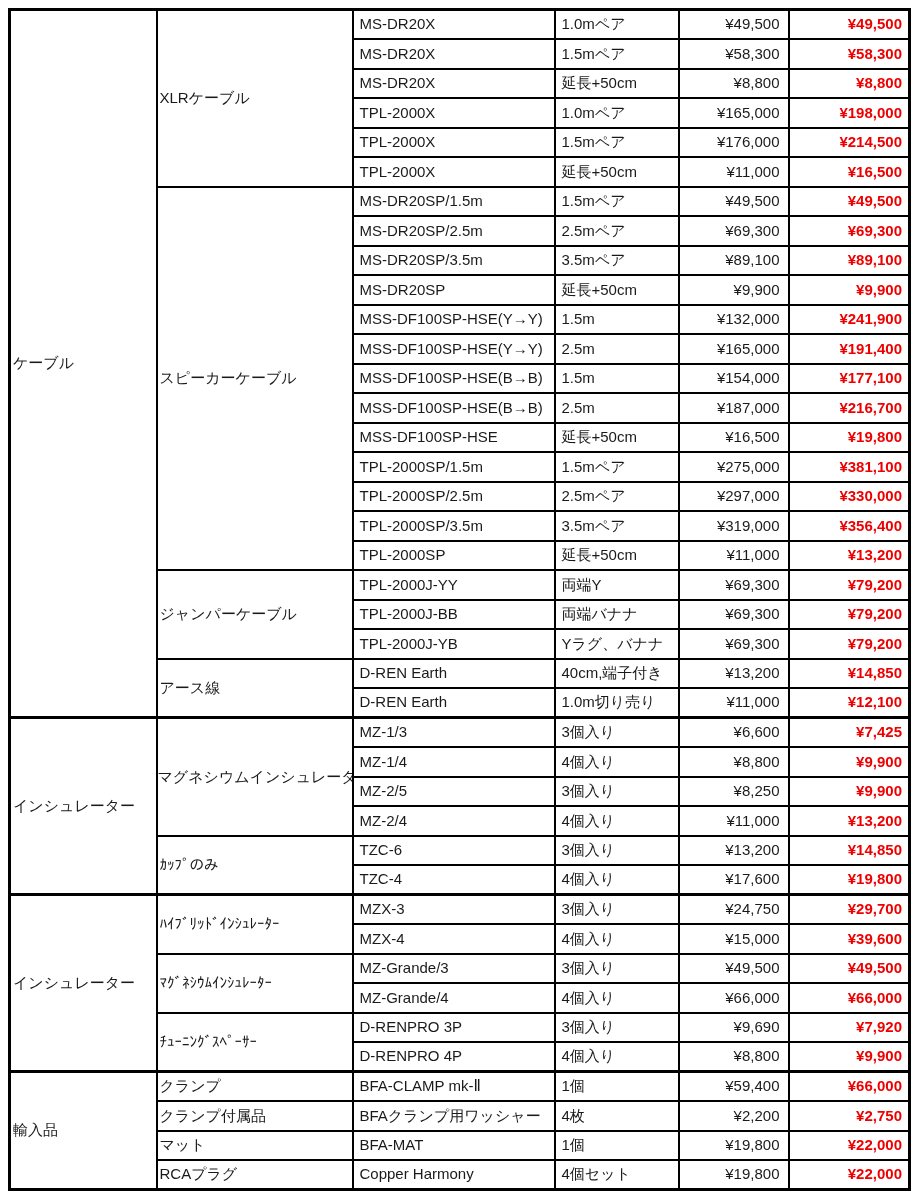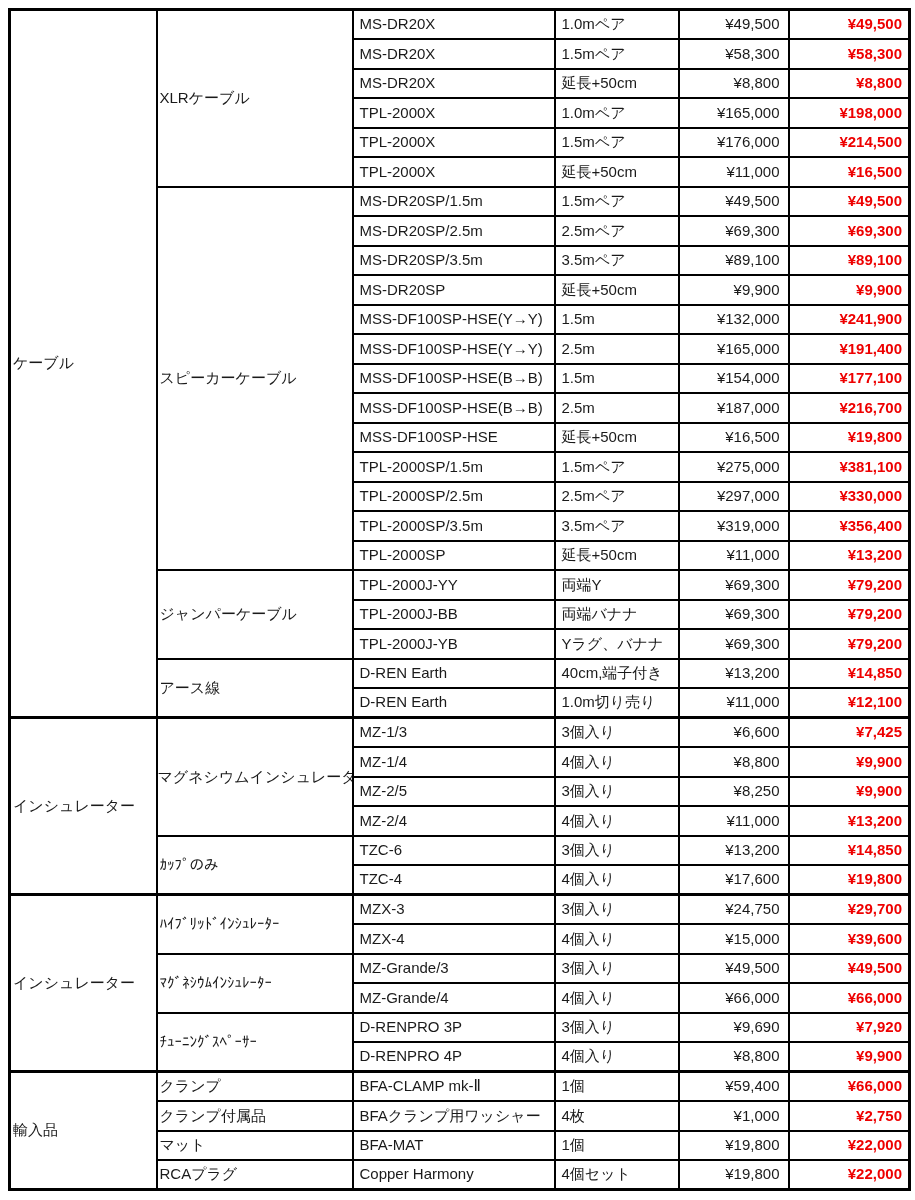--- a/index.html
+++ b/index.html
@@ -276,21 +276,21 @@
           <td class="sub">クランプ</td>
           <td class="model">BFA-CLAMP mk-Ⅱ</td>
           <td class="spec">1個</td>
           <td class="price">¥59,400</td>
           <td class="newprice">¥66,000</td>
         </tr>
         <tr>
           <td class="sub">クランプ付属品</td>
           <td class="model">BFAクランプ用ワッシャー</td>
           <td class="spec">4枚</td>
-          <td class="price">¥1,000</td>
+          <td class="price">¥2,200</td>
           <td class="newprice">¥2,750</td>
         </tr>
         <tr>
           <td class="sub">マット</td>
           <td class="model">BFA-MAT</td>
           <td class="spec">1個</td>
           <td class="price">¥19,800</td>
           <td class="newprice">¥22,000</td>
         </tr>
         <tr>

